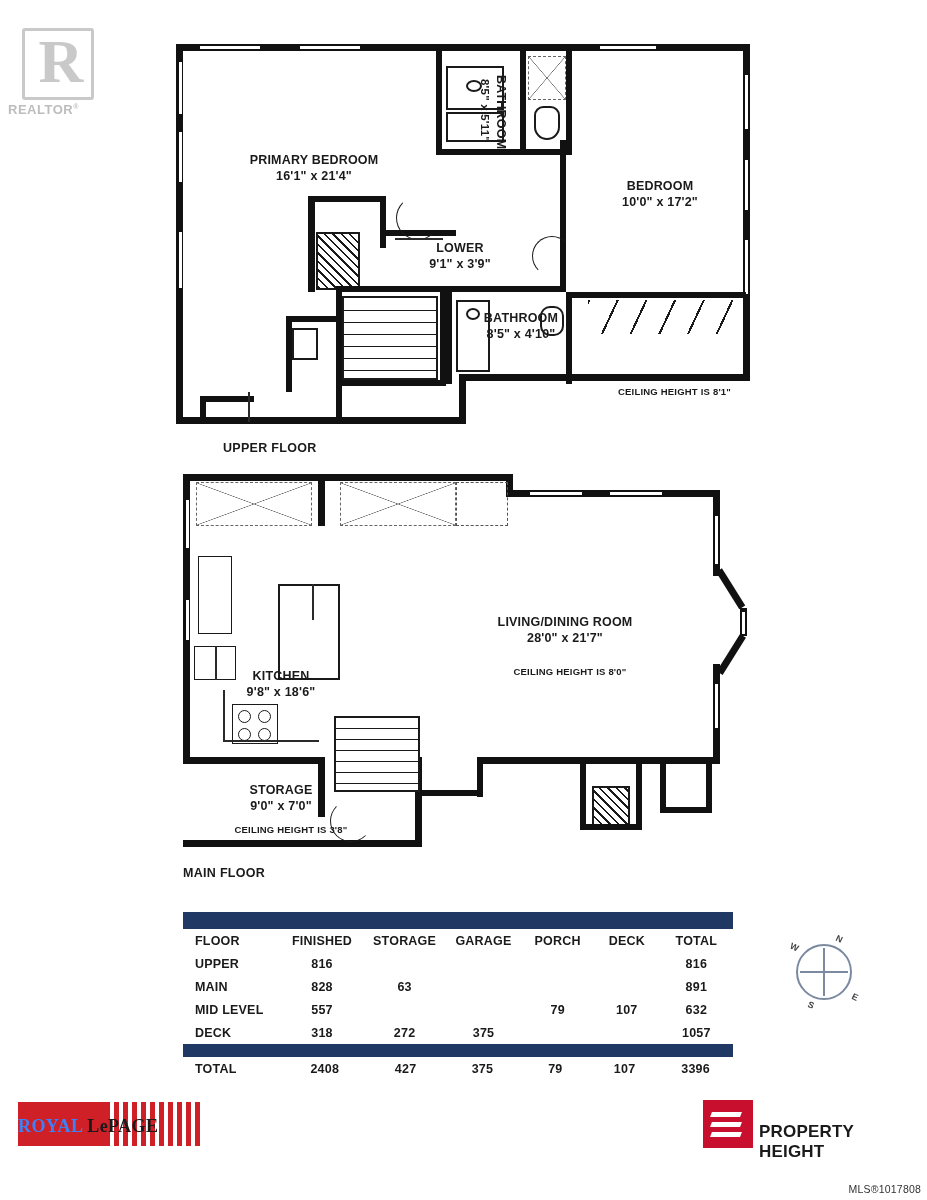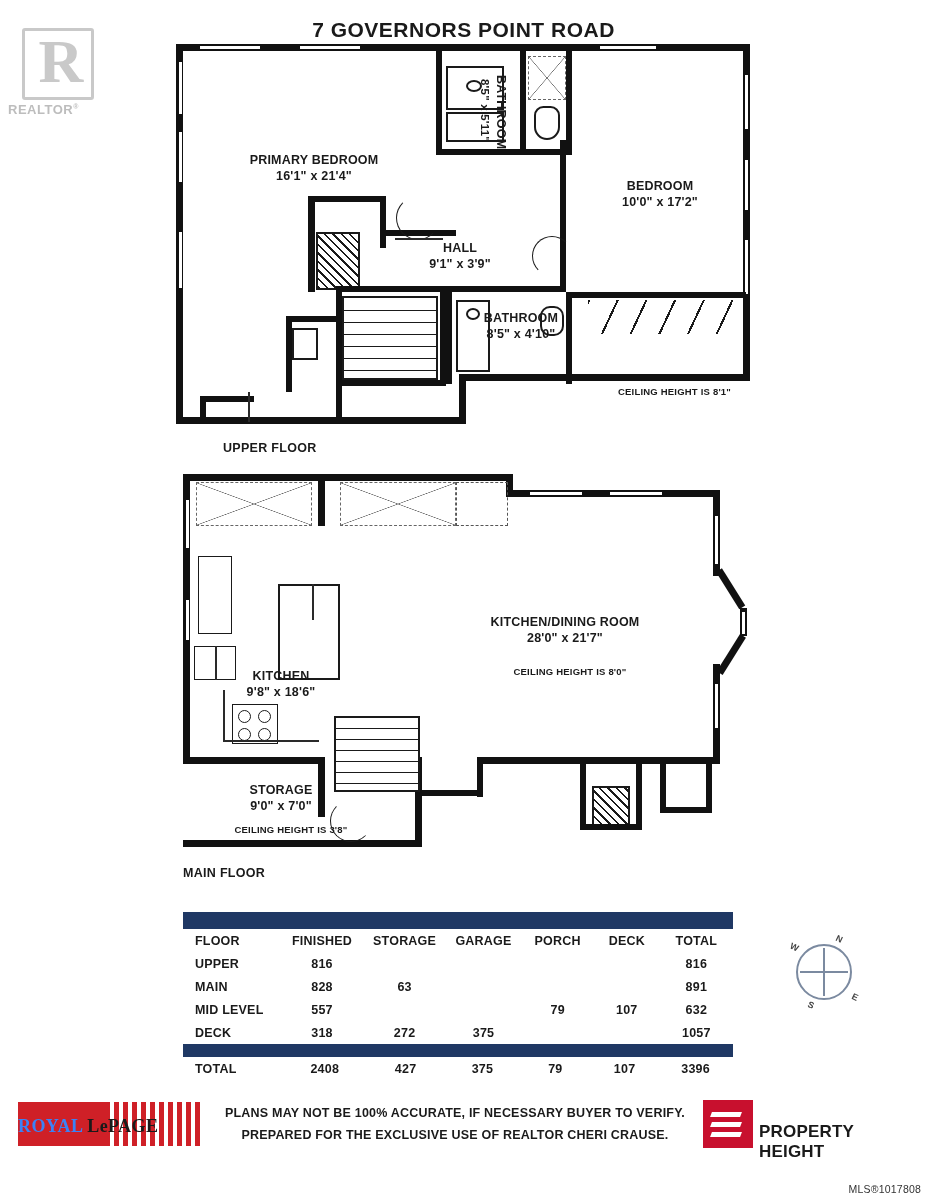--- a/index.html
+++ b/index.html
@@ -152,21 +152,20 @@
   .mls {
     position:absolute; right:6px; bottom:5px;
     font-size:10.5px; color:#333; letter-spacing:0.2px;
   }
 </style>
 </head>
 <body>
 
 <div class="page">
 
-  <div class="title">7 GOVERNORS POINT ROAD</div>
 
   <div class="realtor-logo">
     <div class="rbox">
       <div class="rglyph">R</div>
     </div>
     <div class="rtext">
       <span>REALTOR</span><sup>®</sup>
     </div>
   </div>
 
@@ -252,21 +251,21 @@
     <div class="room-label vert" style="left:476px; top:60px; width:16px; height:100px; line-height:14px; font-size:11.5px;">
       <span>8'5" x 5'11"</span>
     </div>
 
     <div class="room-label" style="left:570px; top:178px; width:180px;">
       <div>BEDROOM</div>
       <div class="dim">10'0" x 17'2"</div>
     </div>
 
     <div class="room-label" style="left:390px; top:240px; width:140px;">
-      <div>HALL</div>
+      <div>LOWER</div>
       <div class="dim">9'1" x 3'9"</div>
     </div>
 
     <div class="room-label" style="left:446px; top:310px; width:150px;">
       <div>BATHROOM</div>
       <div class="dim">8'5" x 4'10"</div>
     </div>
 
     <div class="ceil" style="left:618px; top:386px;">CEILING HEIGHT IS 8'1"</div>
     <div class="floor-caption" style="left:178px; top:441px;margin-left:45px;">UPPER FLOOR</div>
@@ -331,21 +330,21 @@
 
     <div class="hatch" style="left:592px; top:786px; width:38px; height:42px;"></div>
     <div class="wall" style="left:580px; top:764px; width:6px; height:66px;"></div>
     <div class="wall" style="left:636px; top:764px; width:6px; height:66px;"></div>
     <div class="wall" style="left:580px; top:824px; width:62px; height:6px;"></div>
     <div class="wall" style="left:660px; top:757px; width:6px; height:56px;"></div>
     <div class="wall" style="left:660px; top:807px; width:52px; height:6px;"></div>
     <div class="wall" style="left:706px; top:757px; width:6px; height:56px;"></div>
 
     <div class="room-label" style="left:440px; top:614px; width:250px;">
-      <div>KITCHEN/DINING ROOM</div>
+      <div>LIVING/DINING ROOM</div>
       <div class="dim">28'0" x 21'7"</div>
     </div>
     <div class="ceil" style="left:480px; top:666px; width:180px; text-align:center;">CEILING HEIGHT IS 8'0"</div>
 
     <div class="room-label" style="left:186px; top:668px; width:190px;">
       <div>KITCHEN</div>
       <div class="dim">9'8" x 18'6"</div>
     </div>
 
     <div class="room-label" style="left:186px; top:782px; width:190px;">
@@ -429,24 +428,20 @@
   <div class="compass">
     <div class="ring"></div>
     <div class="cross-v"></div>
     <div class="cross-h"></div>
     <div class="lbl cn">N</div>
     <div class="lbl cs">S</div>
     <div class="lbl ce">E</div>
     <div class="lbl cw">W</div>
   </div>
 
-  <div class="footer-note">
-    <div>PLANS MAY NOT BE 100% ACCURATE, IF NECESSARY BUYER TO VERIFY.</div>
-    <div>PREPARED FOR THE EXCLUSIVE USE OF REALTOR CHERI CRAUSE.</div>
-  </div>
 
   <div class="royal">
     <div class="redbox"></div>
     <div class="stripes"></div>
     <div class="rl-text">
       <span class="white">ROYAL</span>
       <span>LePAGE</span>
     </div>
   </div>
 

